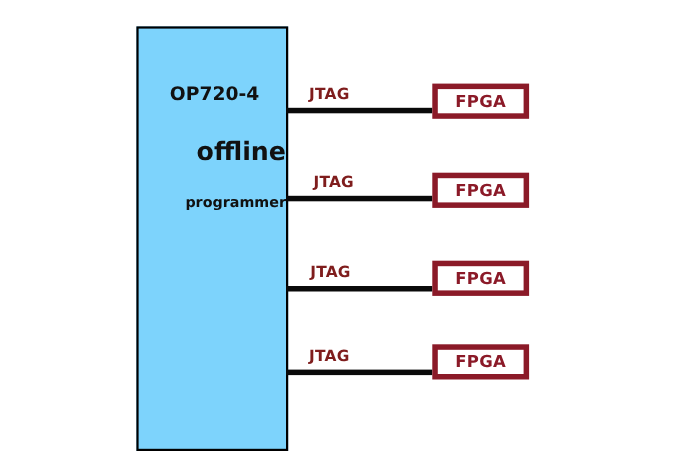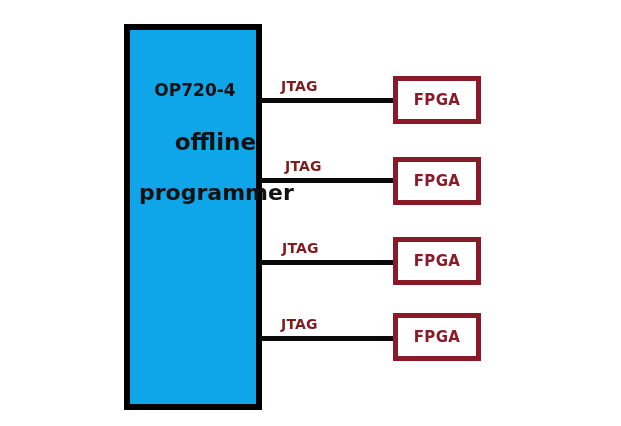--- a/index.html
+++ b/index.html
@@ -19,42 +19,42 @@
   }
 
   
   .main-block {
     position: absolute;
     left: 124px;
     top: 24px;
     width: 138px;
     height: 386px;
     box-sizing: border-box;
-    border: 6px solid #000000;
-    background: #0ea5e9;
+    border: 2px solid #000000;
+    background: #7dd3fc;
   }
   .main-block-text {
     position: absolute;
     left: 0;
     top: 52px;
     width: 100%;
     color: #111111;
     font-weight: bold;
     font-size: 17px;
     line-height: 1;
   }
   .mb-line {
     display: block;
     white-space: nowrap;
     font-weight: bold;
     color: #111111;
   }
   .mb-line-1 { font-size: 17px; text-align: center; padding-left: 4px; margin-bottom: 32px; }
   .mb-line-2 { font-size: 23px; text-align: right;   padding-left: 9px; margin-bottom: 28px; }
-  .mb-line-3 { font-size: 22px; text-align: left;   padding-left: 9px; }
+  .mb-line-3 { font-size: 13px; text-align: right;   padding-left: 9px; }
 
   
   .link-line {
     position: absolute;
     height: 5px;
     background: #0a0a0a;
   }
 
   
   .jtag-label {
@@ -63,21 +63,21 @@
     font-weight: bold;
     color: #7f1d1d;
     letter-spacing: 0.2px;
     white-space: nowrap;
   }
 
   
   .fpga-block {
     position: absolute;
     width: 88px;
-    height: 48px;
+    height: 32px;
     box-sizing: border-box;
     border: 5px solid #8b1a28;
     background: #ffffff;
     display: flex;
     align-items: center;
     justify-content: center;
   }
   .fpga-label {
     font-size: 15px;
     font-weight: bold;

